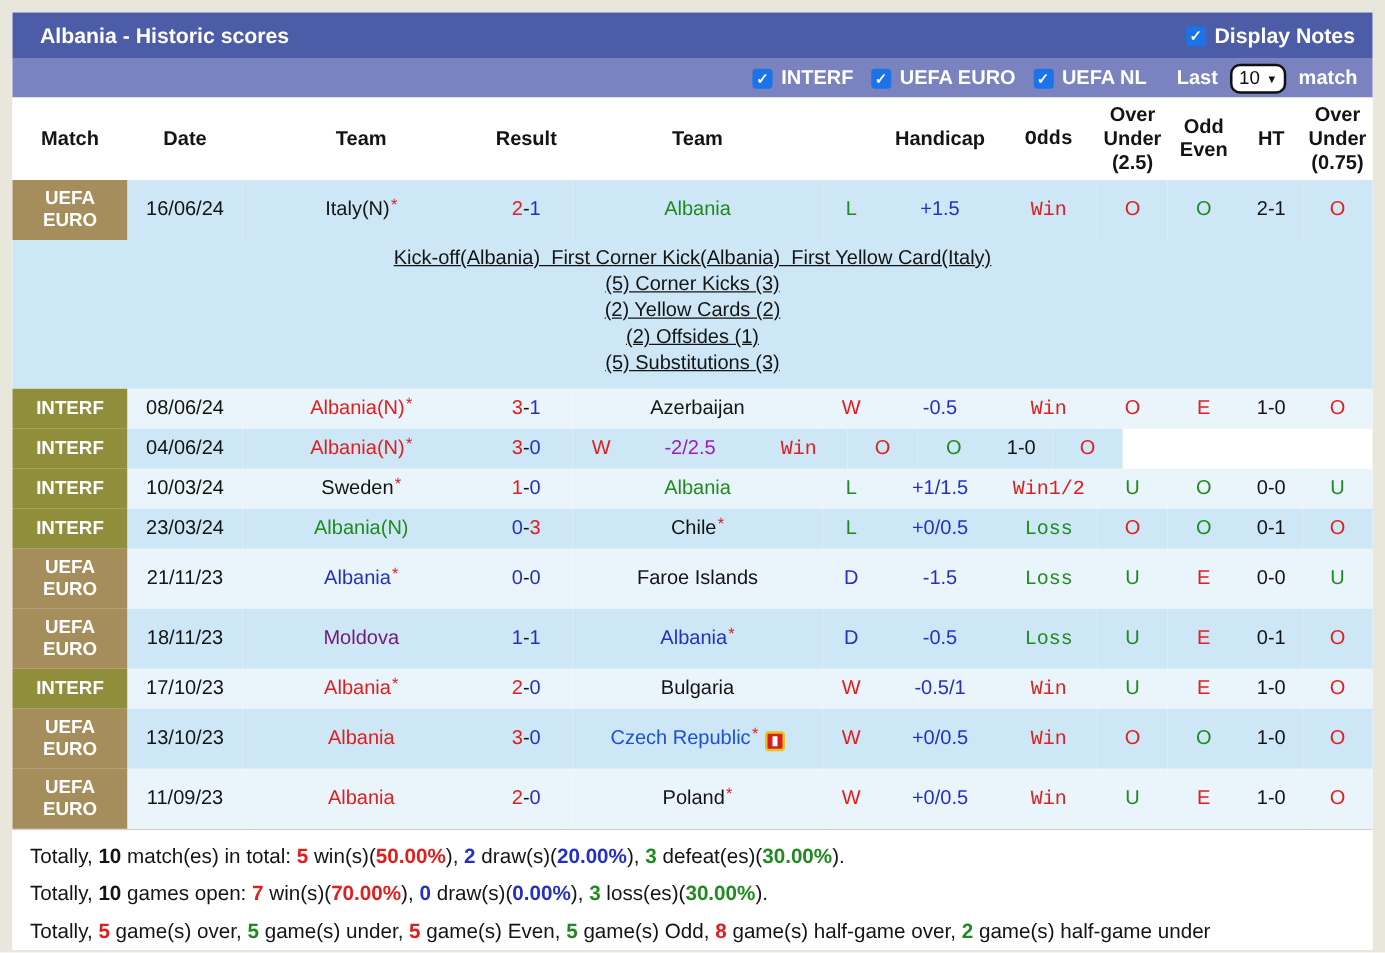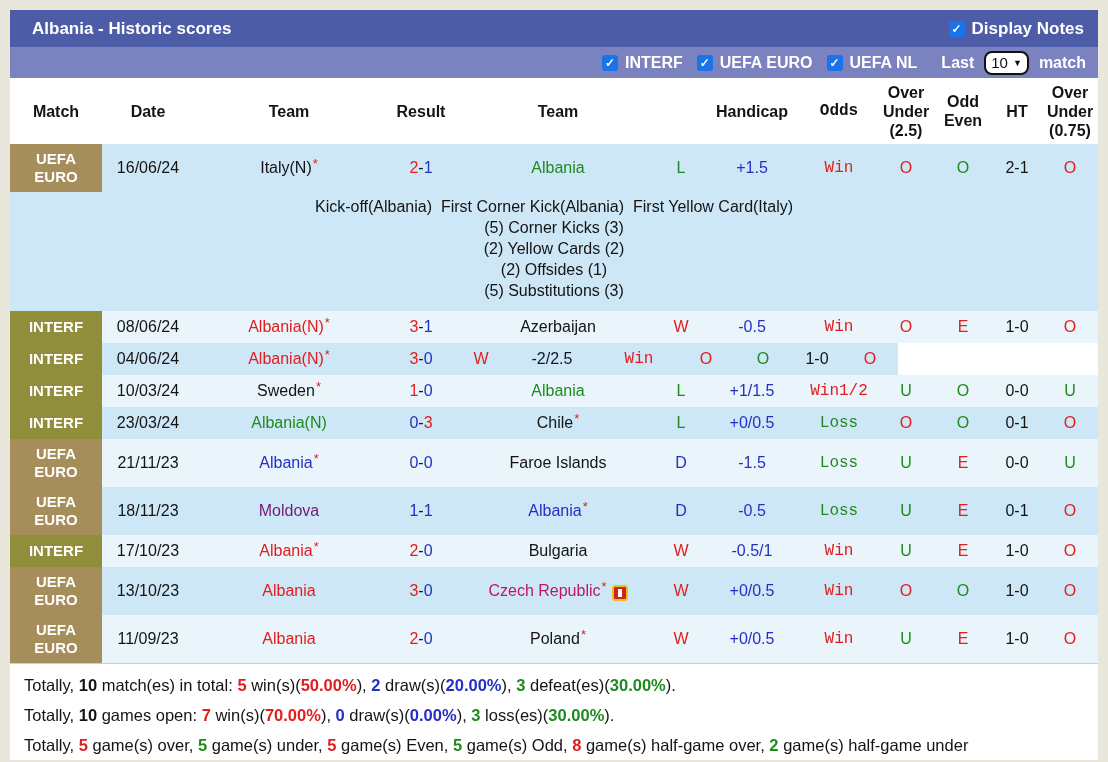--- a/index.html
+++ b/index.html
@@ -56,21 +56,21 @@
   .mlabel {
     color:#fff; font-weight:bold; font-size:15px; line-height:18px;
     text-align:center; padding:0 6px;
   }
   .tan { background:#a68d5c; }
   .olive { background:#908d3b; }
   .shade-a { background:#cde7f6; }
   .shade-b { background:#e9f4fb; }
   .star { color:#e11d1d; font-size:13px; position:relative; top:-5px; margin-left:1px; }
   .notes { padding:4px 0 10px 0; text-align:center; }
-  .notes div { font-size:16px; line-height:21px; white-space:pre; color:#141414; }
+  .notes div { font-size:16px; line-height:21px; white-space:pre; color:#141414;text-decoration:underline; }
   .redcard {
     display:inline-block; width:16px; height:16px; margin-left:5px;
     background:#d42020; border:2px solid #e8c31e; border-radius:3px;
     position:relative; top:2px;
   }
   .redcard i {
     display:block; width:4px; height:8px; background:#fff; margin:2px auto 0 auto;
   }
 
   
@@ -193,21 +193,21 @@
         <div class="cell c2 shade-a">
           <span style="color:#e11d1d">Albania(N)</span>
           <span class="star">*</span>
         </div>
         <div class="cell c3 shade-a">
           <span style="color:#e11d1d">3</span>
           <span style="color:#141414">-</span>
           <span style="color:#2430c4">0</span>
         </div>
         <div class="cell c5 shade-a" style="color:#e11d1d">W</div>
-        <div class="cell c6 shade-a" style="color:#0f172a">-2/2.5</div>
+        <div class="cell c6 shade-a" style="color:#a21caf">-2/2.5</div>
         <div class="cell c7 shade-a" style="color:#e11d1d">Win</div>
         <div class="cell c8 shade-a" style="color:#e11d1d">O</div>
         <div class="cell c9 shade-a" style="color:#1f8a1f">O</div>
         <div class="cell c10 shade-a">1-0</div>
         <div class="cell c11 shade-a" style="color:#e11d1d">O</div>
       </div>
       <div class="row row-n">
         <div class="cell c0 mlabel olive">INTERF</div>
         <div class="cell c1 shade-b">10/03/24</div>
         <div class="cell c2 shade-b">
@@ -327,21 +327,21 @@
         <div class="cell c1 shade-a">13/10/23</div>
         <div class="cell c2 shade-a">
           <span style="color:#e11d1d">Albania</span>
         </div>
         <div class="cell c3 shade-a">
           <span style="color:#e11d1d">3</span>
           <span style="color:#141414">-</span>
           <span style="color:#2430c4">0</span>
         </div>
         <div class="cell c4 shade-a">
-          <span style="color:#be185d">Czech Republic</span>
+          <span style="color:#1d4ed8">Czech Republic</span>
           <span class="star">*</span>
           <span class="redcard">
             <i></i>
           </span>
         </div>
         <div class="cell c5 shade-a" style="color:#e11d1d">W</div>
         <div class="cell c6 shade-a" style="color:#2430c4">+0/0.5</div>
         <div class="cell c7 shade-a" style="color:#e11d1d">Win</div>
         <div class="cell c8 shade-a" style="color:#e11d1d">O</div>
         <div class="cell c9 shade-a" style="color:#1f8a1f">O</div>

